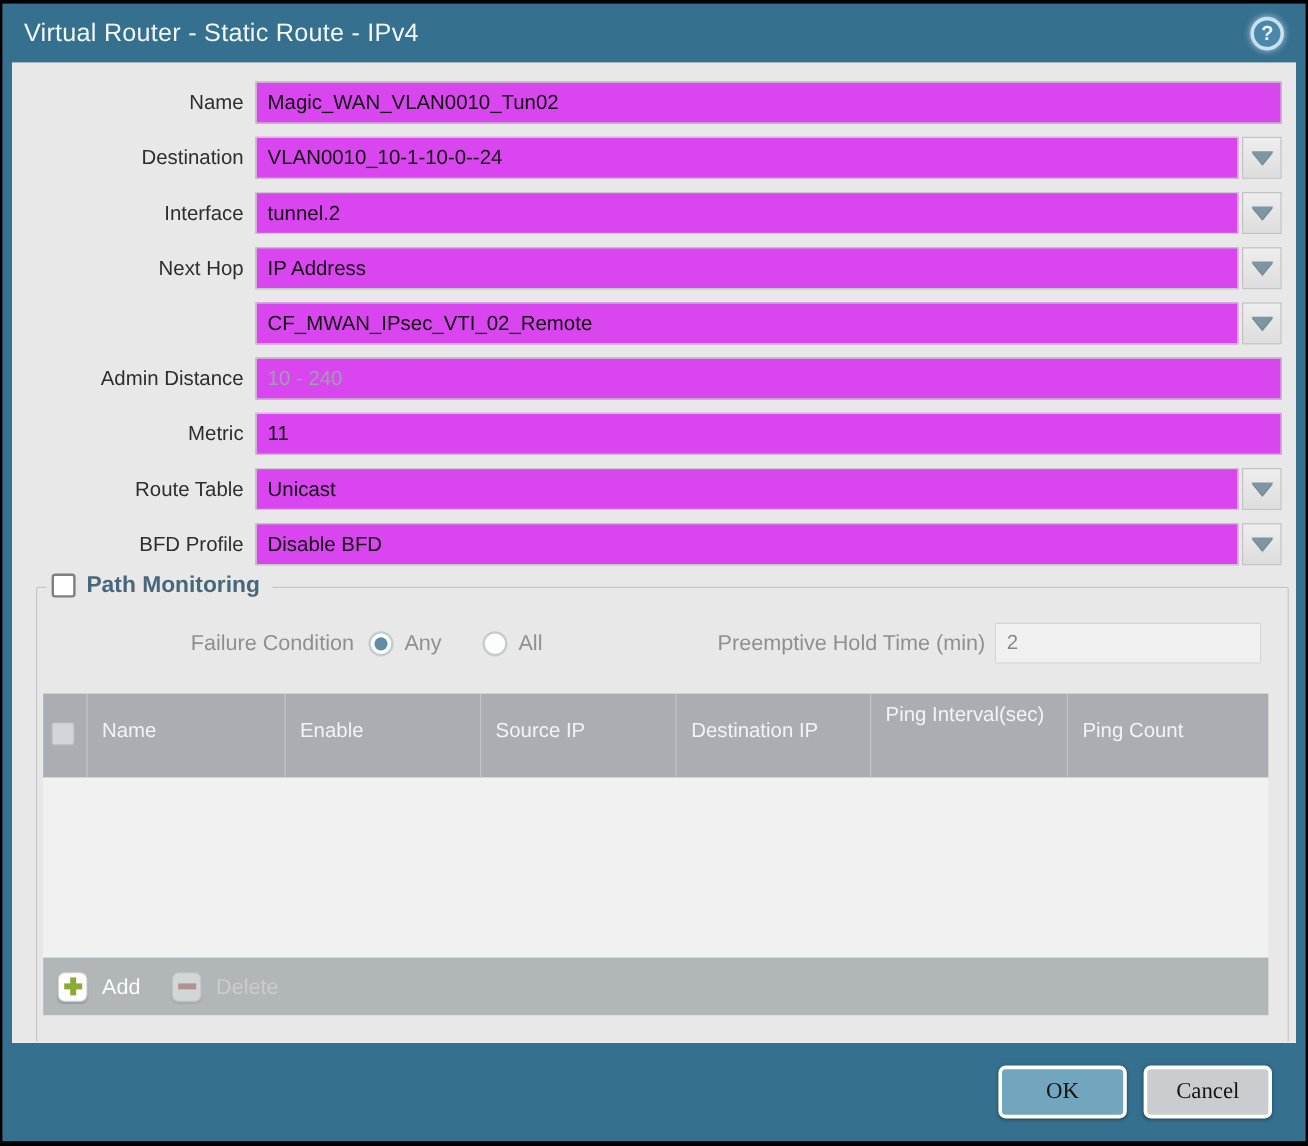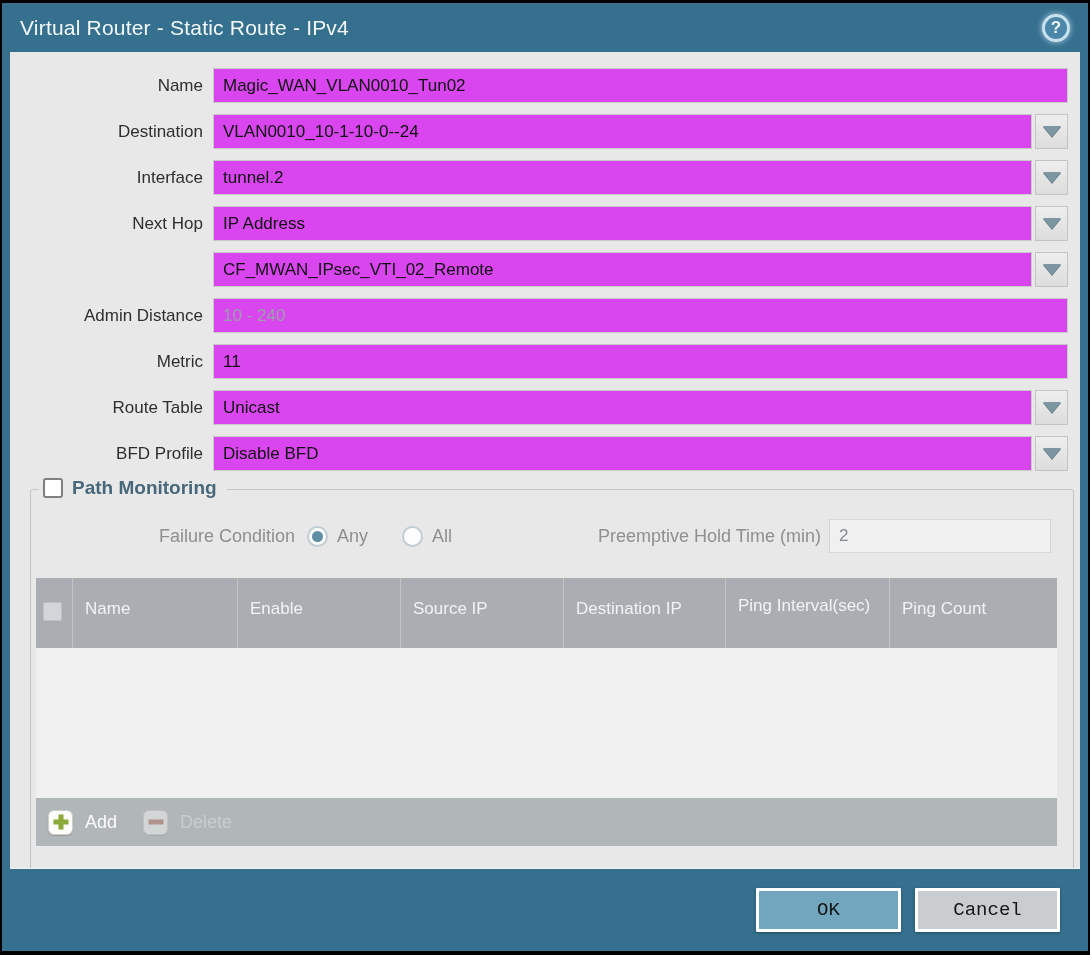--- a/index.html
+++ b/index.html
@@ -159,23 +159,23 @@
   .tool-label { font-size:18px; color:#fdfdfd; }
   .tool-btn.disabled { opacity:.45; cursor:default; }
   .tool-btn.disabled .tool-label { color:#e4e7e8; }
   
   .footerbar {
     flex:0 0 82px;
     display:flex; align-items:center; justify-content:flex-end;
     gap:14px; padding-right:28px;
   }
   .btn {
-    width:145px; height:44px; border-radius:1px;
+    width:107px; height:44px; border-radius:6px;
     border:3px solid #ffffff;
-    font-family:Liberation Mono, monospace;
+    font-family:Liberation Serif, serif;
     font-size:19px; color:#151515;
     box-shadow:0 1px 3px rgba(0,0,0,.35);
     cursor:pointer;
   }
   .btn-ok { background:#71a6be; }
   .btn-cancel { background:#c9cdd0; }
 </style>
 </head>
 <body>
 
@@ -293,21 +293,21 @@
 
       <div class="pm-table">
         <div class="pm-thead">
           <div class="pm-th pm-th-check">
             <div class="th-checkbox"></div>
           </div>
           <div class="pm-th" style="flex:0 0 165px;">Name</div>
           <div class="pm-th" style="flex:0 0 163px;">Enable</div>
           <div class="pm-th" style="flex:0 0 163px;">Source IP</div>
           <div class="pm-th" style="flex:0 0 162px;">Destination IP</div>
-          <div class="pm-th" style="flex:0 0 164px; padding-top:17px;">Ping Interval(sec)</div>
+          <div class="pm-th" style="flex:0 0 164px; padding-top:7px;">Ping Interval(sec)</div>
           <div class="pm-th last" style="flex:1 1 auto;">Ping Count</div>
         </div>
         <div class="pm-tbody"></div>
         <div class="pm-toolbar">
           <div class="tool-btn">
             <span class="tool-icon plus"></span>
             <span class="tool-label">Add</span>
           </div>
           <div class="tool-btn disabled">
             <span class="tool-icon minus"></span>

